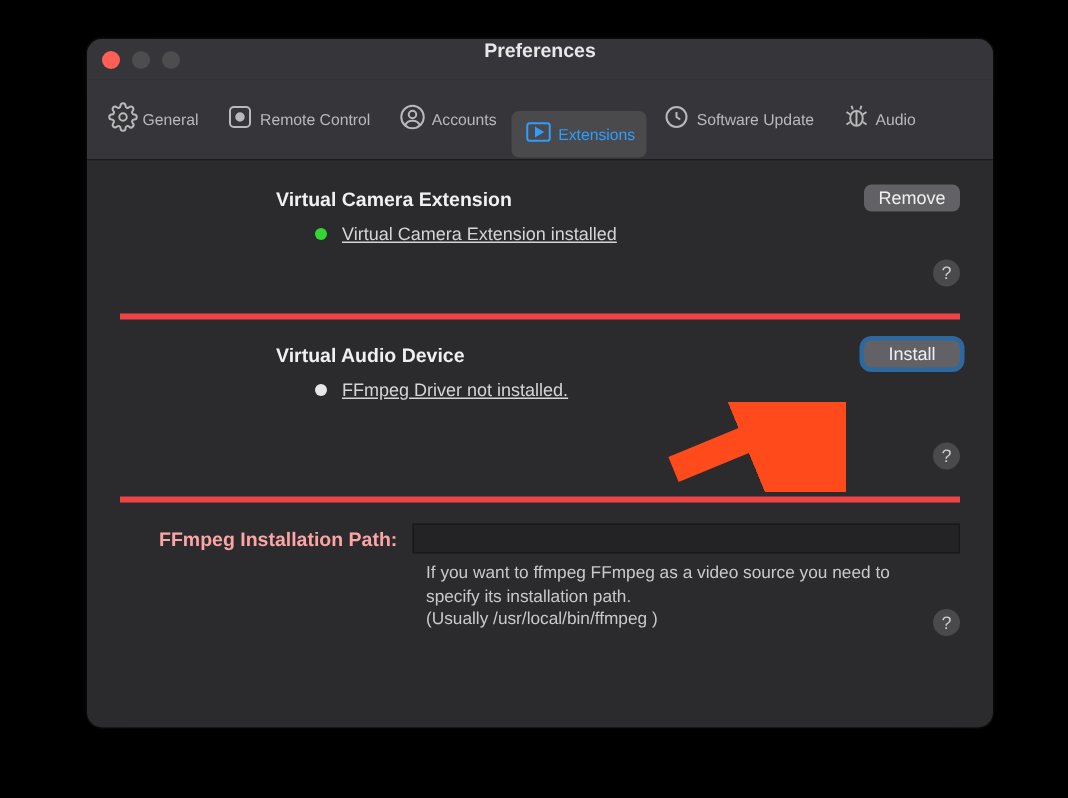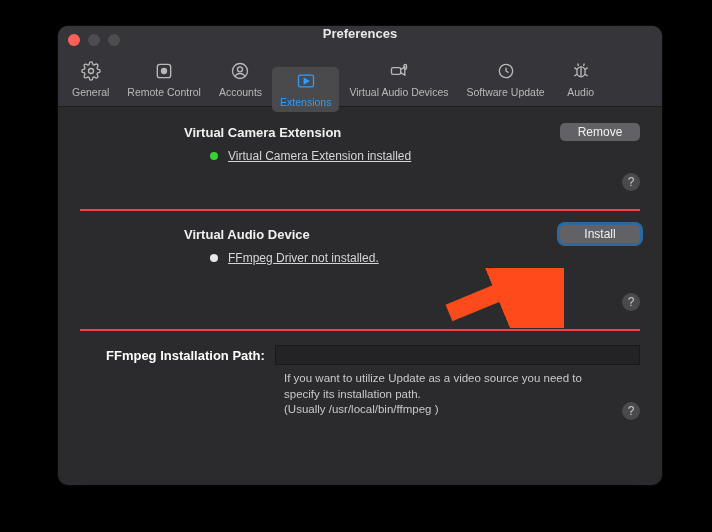--- a/index.html
+++ b/index.html
@@ -54,21 +54,21 @@
     height: 54px;
     background: #36363a;
     border-bottom: 1px solid #1c1c1e;
     display: flex;
     align-items: center;
     padding: 0 6px;
     gap: 2px;
   }
   .tab {
     display: flex;
-    flex-direction: column;
+    flex-direction: row;
     align-items: center;
     justify-content: center;
     padding: 4px 8px;
     min-width: 52px;
     border-radius: 5px;
     color: #b9b9bb;
     font-size: 10.5px;
     cursor: default;
     gap: 3px;
   }
@@ -81,21 +81,21 @@
   .tab .lbl { white-space: nowrap; }
   .content {
     flex: 1;
     padding: 16px 22px 10px 22px;
     color: #ddd;
     font-size: 12px;
     overflow: auto;
   }
   .section {
     padding-bottom: 12px;
-    border-bottom: 2px solid #ef4444;
+    border-bottom: 4px solid #ef4444;
     margin-bottom: 14px;
     position: relative;
   }
   .section:last-child { border-bottom: none; margin-bottom: 0; }
   .sec-header {
     display: flex;
     align-items: center;
     margin-bottom: 8px;
   }
   .sec-title {
@@ -103,21 +103,21 @@
     font-size: 13px;
     color: #f0f0f0;
     margin-left: 104px;
   }
   .btn {
     background: #626266;
     border: none;
     color: #f0f0f0;
     font-size: 12px;
     padding: 2px 0;
-    width: 80px;
+    width: 64px;
     border-radius: 5px;
     text-align: center;
     cursor: default;
     margin-left: auto;
   }
   .btn.focused {
     box-shadow: 0 0 0 3px rgba(46,157,255,0.55);
   }
   .status-row {
     display: flex;
@@ -147,21 +147,21 @@
   
   .ff-row {
     display: flex;
     align-items: center;
     gap: 10px;
     margin-left: 26px;
   }
   .ff-label {
     font-weight: 600;
     font-size: 13px;
-    color: #ffffff;
+    color: #fca5a5;
     white-space: nowrap;
   }
   .ff-input {
     flex: 1;
     height: 20px;
     background: #232325;
     border: 1px solid #19191b;
     border-radius: 0;
   }
   .ff-note {
@@ -230,30 +230,20 @@
     <div class="tab selected">
       <span>
         <svg viewBox="0 0 24 24" fill="none" stroke="currentColor" stroke-width="1.6">
             <rect x="3" y="5" width="18" height="14" rx="2"></rect>
             <path d="M10 9l5 3-5 3V9z" fill="currentColor"></path>
           </svg>
       </span>
       <span class="lbl">Extensions</span>
     </div>
 
-    <div class="tab">
-      <span>
-        <svg viewBox="0 0 24 24" fill="none" stroke="currentColor" stroke-width="1.6">
-            <rect x="3" y="8" width="11" height="8" rx="2"></rect>
-            <path d="M14 10l5-3v10l-5-3"></path>
-            <rect x="18" y="4" width="3" height="6" rx="1.5"></rect>
-          </svg>
-      </span>
-      <span class="lbl">Virtual Audio Devices</span>
-    </div>
 
     <div class="tab">
       <span>
         <svg viewBox="0 0 24 24" fill="none" stroke="currentColor" stroke-width="1.6">
             <circle cx="12" cy="12" r="8"></circle>
             <path d="M12 8v4l3 2"></path>
           </svg>
       </span>
       <span class="lbl">Software Update</span>
     </div>
@@ -299,21 +289,21 @@
         <div class="helpbtn">?</div>
       </div>
     </div>
 
     <div class="section">
       <div class="ff-row">
         <div class="ff-label">FFmpeg Installation Path:</div>
         <input class="ff-input" type="text" value="" style="">
       </div>
       <div class="ff-note">
-        <span>If you want to utilize Update as a video source you need to specify its installation path.</span><br>
+        <span>If you want to ffmpeg FFmpeg as a video source you need to specify its installation path.</span><br>
         <span>(Usually /usr/local/bin/ffmpeg )</span>
       </div>
       <div class="helpbtn" style="bottom:10px;top:auto">?</div>
     </div>
 
   </div>
 </div>
 
 <svg class="arrow" width="130" height="60">
   <defs>

